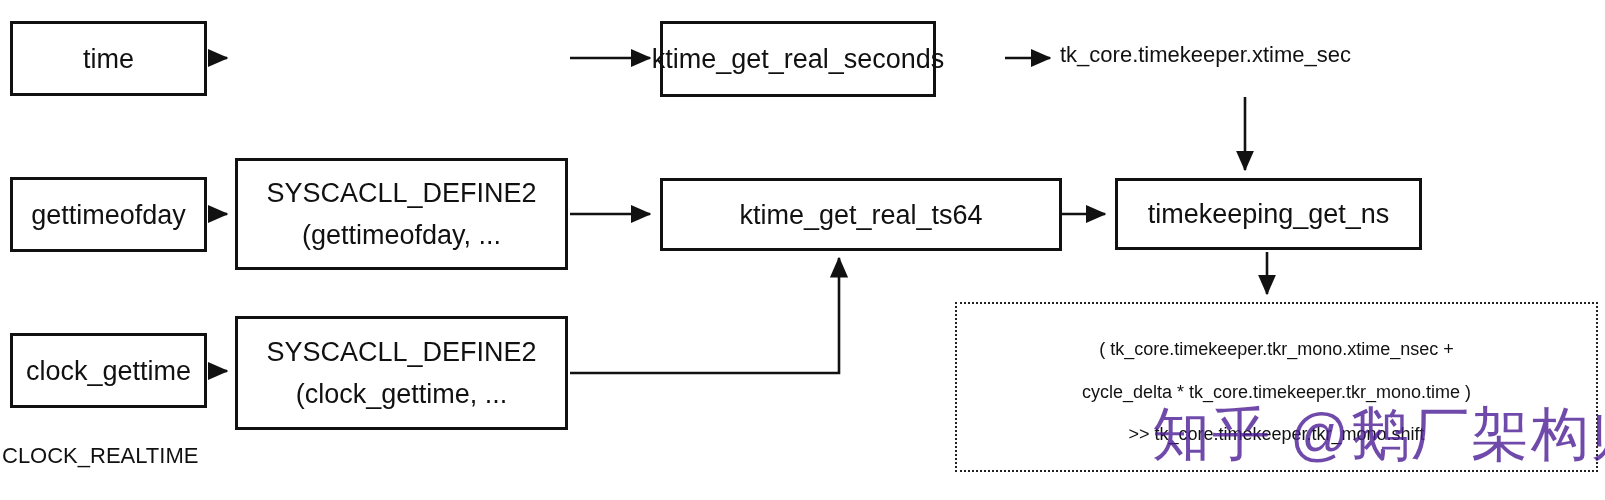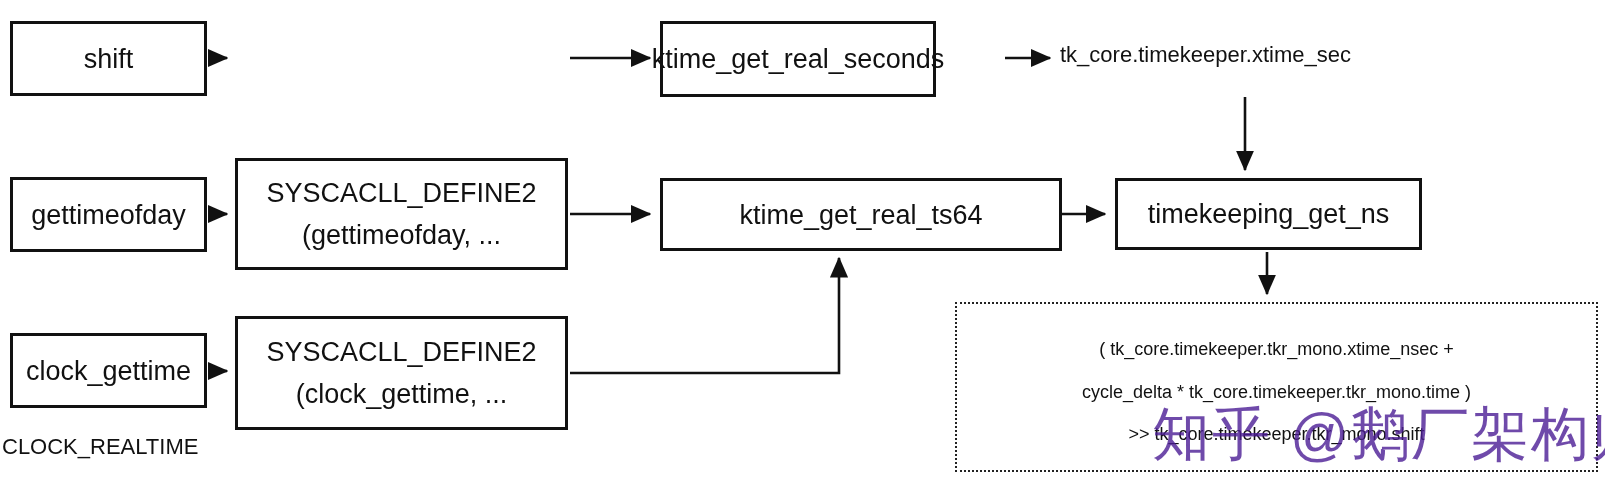--- a/index.html
+++ b/index.html
@@ -41,21 +41,21 @@
     <path d="M209 214 L227 214" stroke="#111" stroke-width="2.6" fill="none" marker-end="url(#ah)"></path>
     <path d="M570 214 L650 214" stroke="#111" stroke-width="2.6" fill="none" marker-end="url(#ah)"></path>
     <path d="M1009 214 L1105 214" stroke="#111" stroke-width="2.6" fill="none" marker-end="url(#ah)"></path>
     <path d="M209 371 L227 371" stroke="#111" stroke-width="2.6" fill="none" marker-end="url(#ah)"></path>
     <path d="M570 373 L839 373 L839 258" stroke="#111" stroke-width="2.6" fill="none" marker-end="url(#ah)"></path>
     <path d="M1245 97 L1245 170" stroke="#111" stroke-width="2.6" fill="none" marker-end="url(#ah)"></path>
     <path d="M1267 252 L1267 294" stroke="#111" stroke-width="2.6" fill="none" marker-end="url(#ah)"></path>
   </svg>
 
   <div class="box" style="left:10px;top:21px;width:197px;height:75px">
-    <span>shift</span>
+    <span>time</span>
   </div>
 
 
   <div class="box" style="left:660px;top:21px;width:276px;height:76px">
     <span>ktime_get_real_seconds</span>
   </div>
 
   <div class="freelabel" style="left:1060px;top:42px;">tk_core.timekeeper.xtime_sec</div>
 
   <div class="box" style="left:10px;top:177px;width:197px;height:75px">
@@ -83,17 +83,17 @@
     <span>SYSCACLL_DEFINE2</span>
     <span>(clock_gettime, ...</span>
   </div>
 
   <div class="dotted" style="left:955px;top:302px;width:643px;height:170px">
     <span>( tk_core.timekeeper.tkr_mono.xtime_nsec +</span>
     <span>cycle_delta * tk_core.timekeeper.tkr_mono.time )</span>
     <span>&gt;&gt; tk_core.timekeeper.tkr_mono.shift</span>
   </div>
 
-  <div class="freelabel" style="left:2px;top:434px;">CLOCK_REALTIME</div>
+  <div class="freelabel" style="left:2px;top:443px;">CLOCK_REALTIME</div>
 
   <div class="watermark" style="left:1152px;top:402px;">知乎 @鹅厂架构师</div>
 
 </div>
 
 </body></html>

